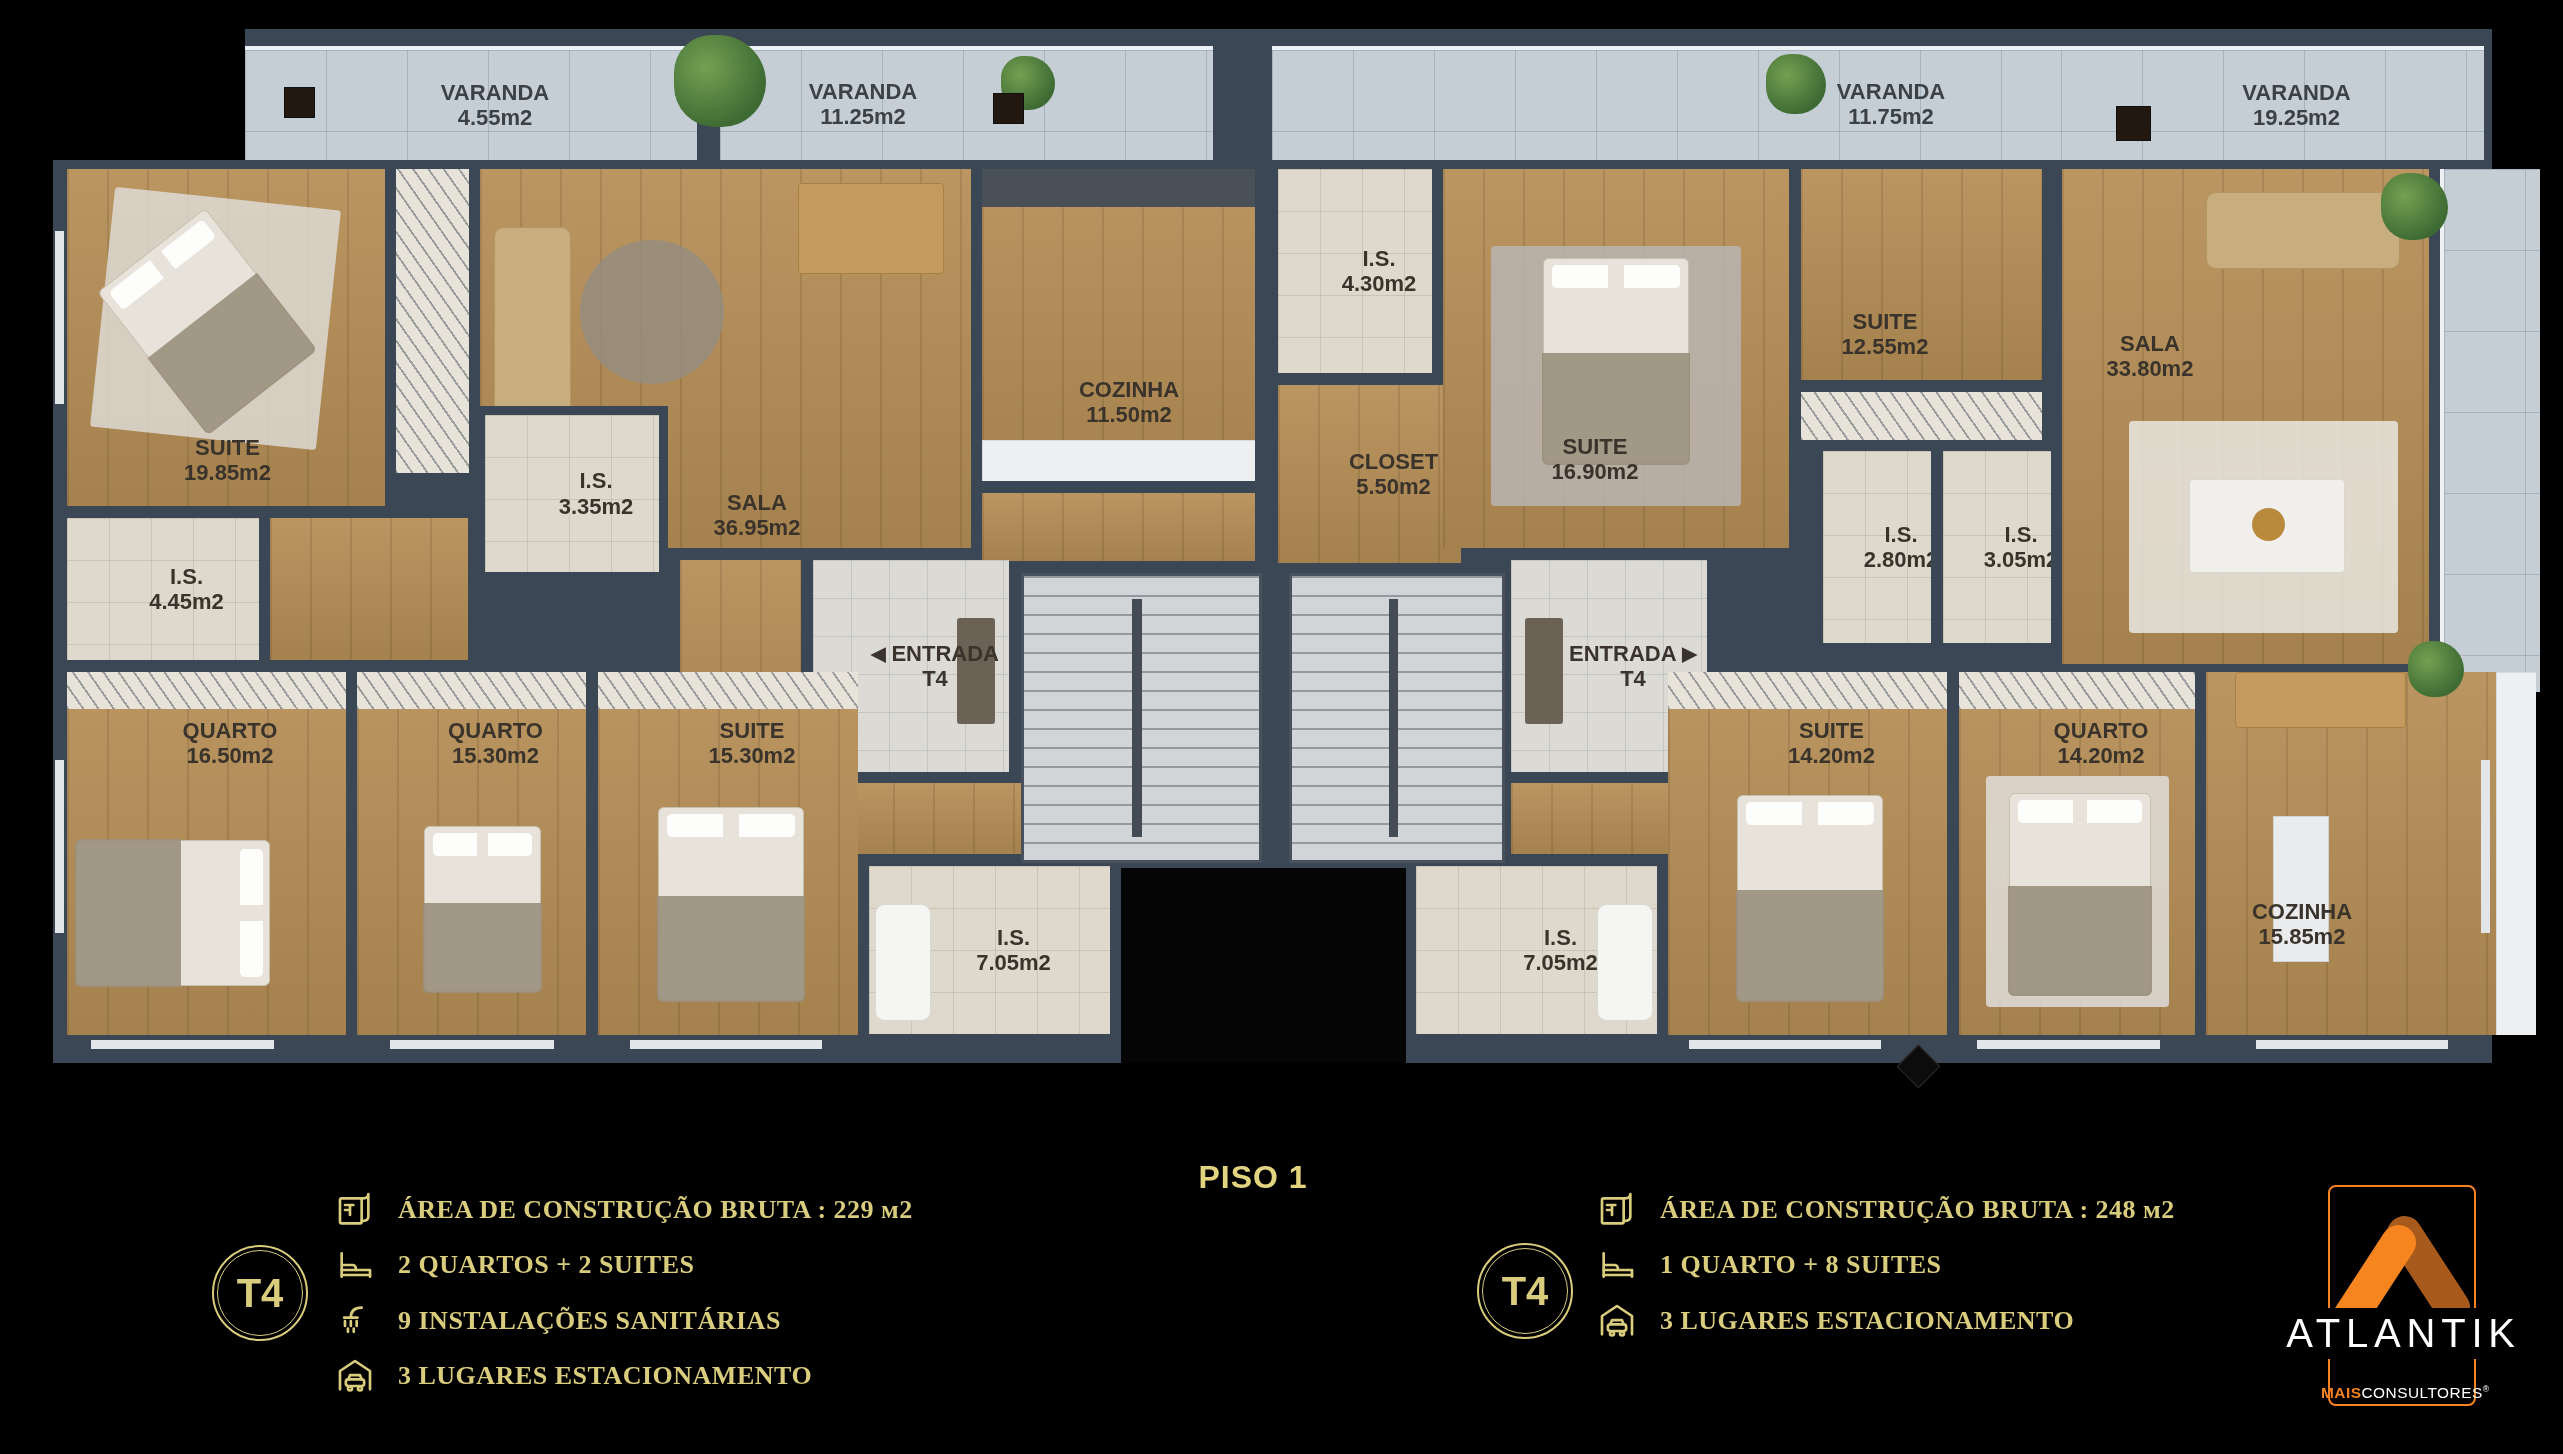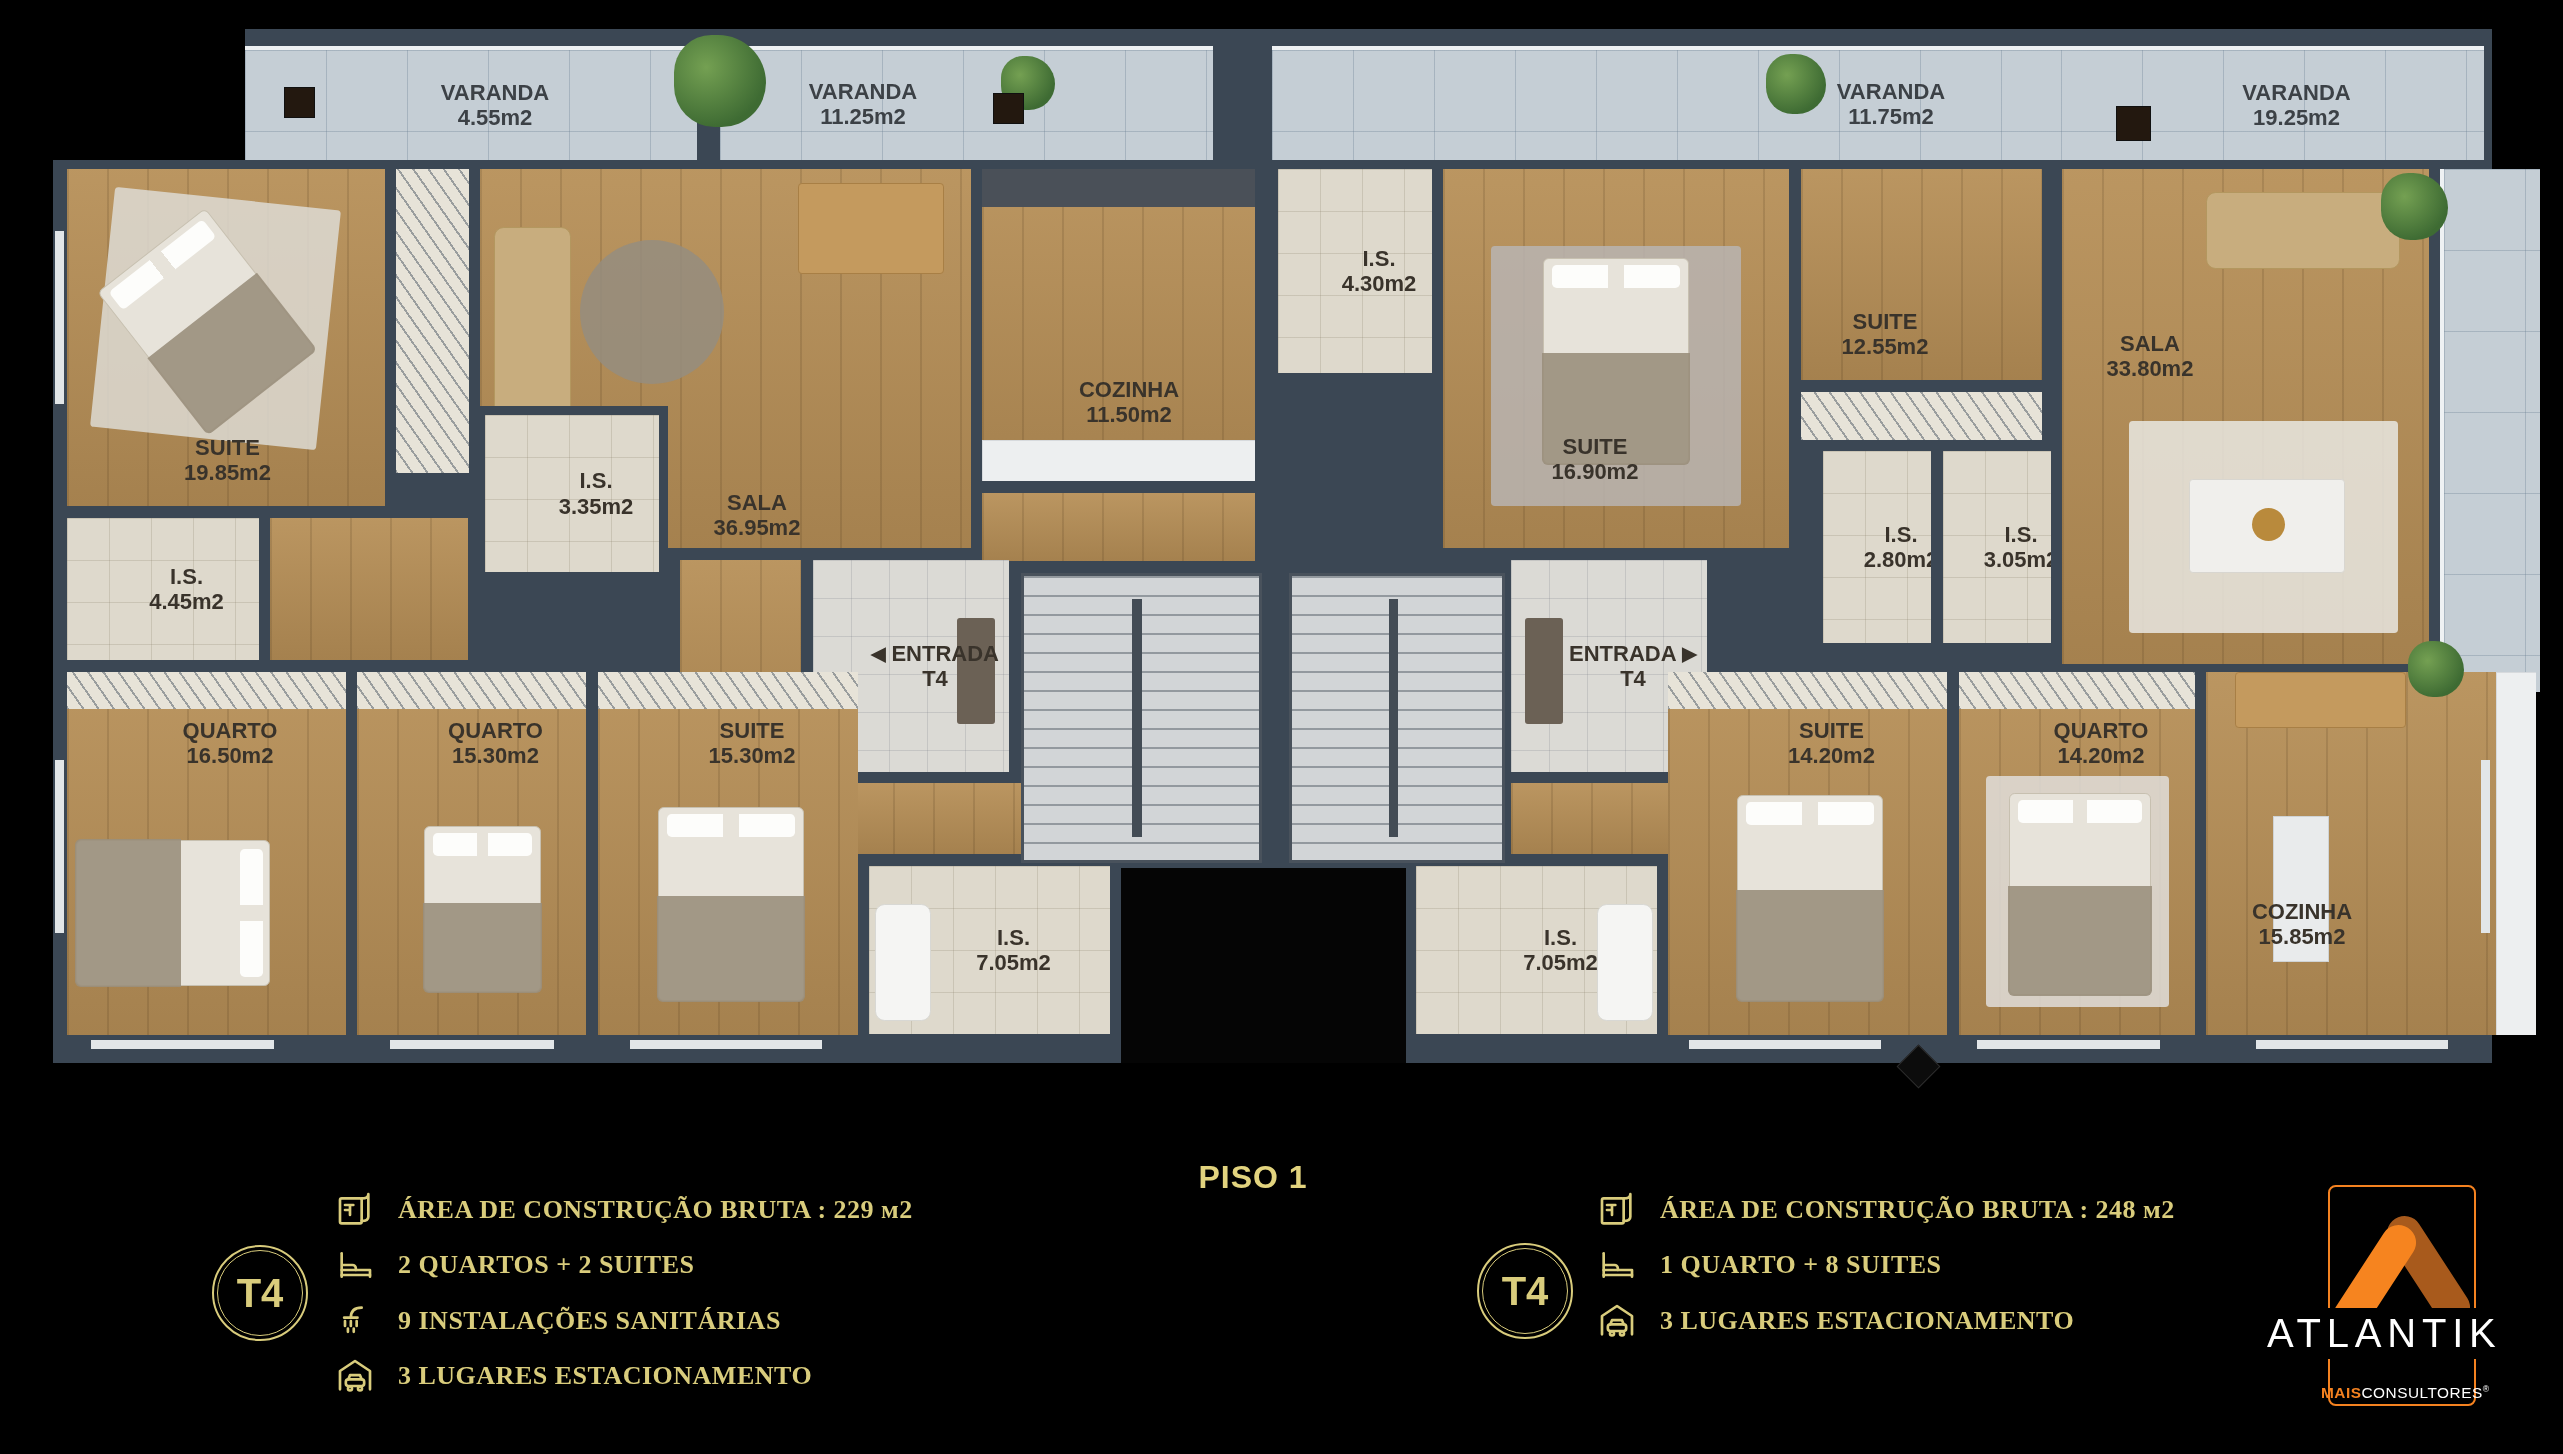--- a/index.html
+++ b/index.html
@@ -157,21 +157,21 @@
   .litem{display:flex;align-items:center;gap:23px;height:40px;font-family:Liberation Serif, serif;}
   .licon{width:40px;height:40px;flex:0 0 40px;}
   .licon svg{width:40px;height:40px;stroke:#d9cc7c;fill:none;stroke-width:1.6;stroke-linecap:round;stroke-linejoin:round;}
   .ltext{color:#d9cc7c;font-size:26px;font-weight:700;letter-spacing:0.5px;white-space:nowrap;}
   
   .logo-box{position:absolute;left:2328px;top:1185px;width:144px;height:217px;border:2.9px solid #F58220;border-radius:7.7px;}
   .amark{position:absolute;left:2328px;top:1203px;width:144px;height:144px;}
   .abar{position:absolute;width:35px;height:123px;border-radius:17.3px;}
   .abar.dark{left:83px;top:5.8px;background:#A85A1C;transform:rotate(-33deg);}
   .abar.bright{left:29px;top:15.4px;background:#F6841F;transform:rotate(33deg);z-index:2;}
-  .brand{position:absolute;left:2267px;top:1308px;width:273px;color:#fff;
+  .brand{position:absolute;left:2267px;top:1308px;width:273px;text-align:center;color:#fff;
          font-size:40px;letter-spacing:5.8px;white-space:nowrap;background:#000;padding:2.9px 0;z-index:3;}
   .sub{position:absolute;left:2321px;top:1384px;width:160px;text-align:center;font-size:15.4px;
        letter-spacing:0.5px;color:#fff;white-space:nowrap;z-index:3;}
   .sub b{color:#F58220;}
   .sub sup{font-size:8.7px;}
 </style>
 </head>
 <body>
 
 <div class="canvas">
@@ -288,20 +288,26 @@
           <span>I.S.</span>
           <span>7.05m2</span>
         </div>
     </div>
     <div class="notch" id="notch"></div>
 
     <div class="room tile" id="is430">
       <div class="rl">
           <span>I.S.</span>
           <span>4.30m2</span>
+        </div>
+    </div>
+    <div class="room wood" id="closet550">
+      <div class="rl">
+          <span>CLOSET</span>
+          <span>5.50m2</span>
         </div>
     </div>
     <div class="room stairs" id="stairR"></div>
     <div class="room wood" id="suite1690">
       <div class="rug"></div>
       <div class="bed"></div>
       <div class="rl abs">
           <span>SUITE</span>
           <span>16.90m2</span>
         </div>

